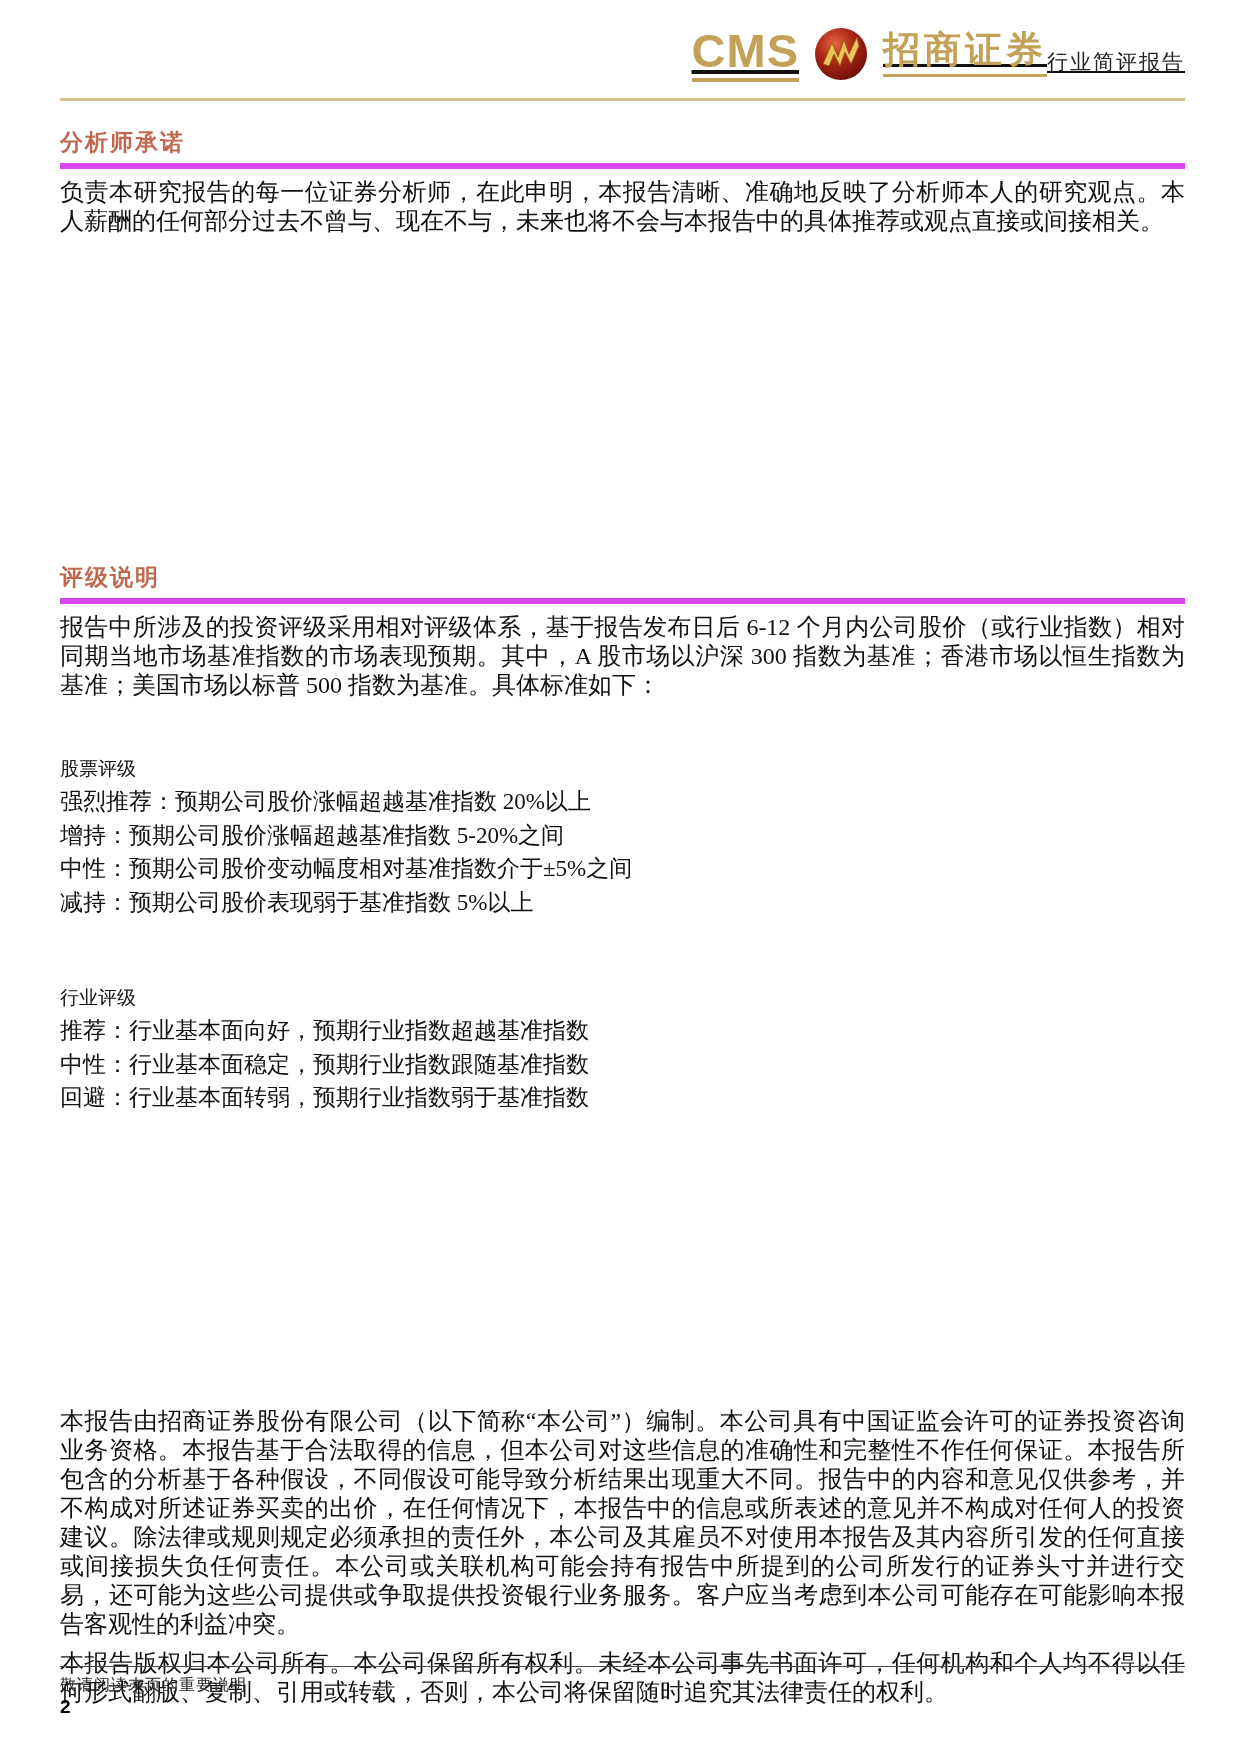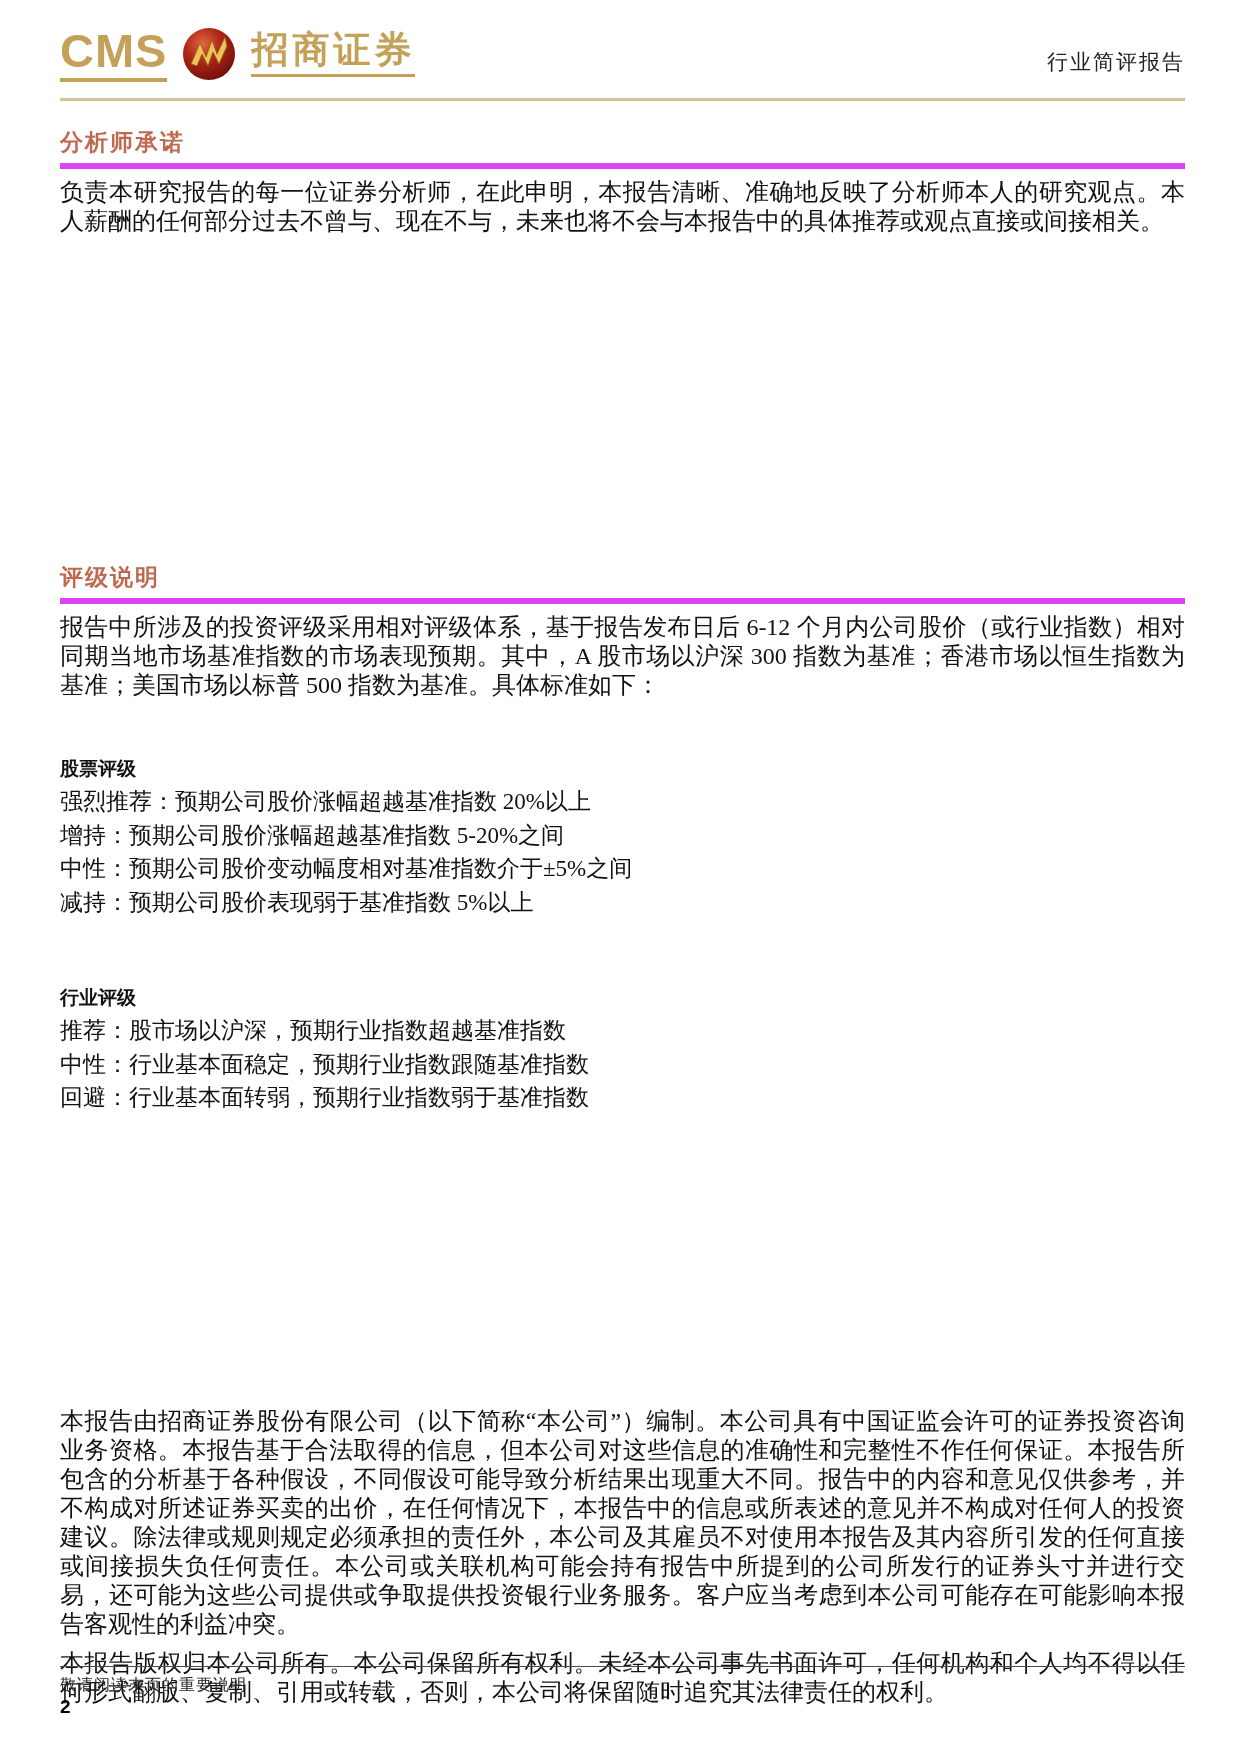--- a/index.html
+++ b/index.html
@@ -13,23 +13,24 @@
   .page {
     position: relative;
     width: 1241px; height: 1754px;
     padding: 0 56px 0 60px;
     overflow: hidden;
   }
 
   
   .header {
     display: flex;
-    justify-content: space-between;
+    justify-content: flex-end;
     align-items: flex-end;
     padding-top: 26px;
+    text-decoration: underline;
   }
   .logo-group { display: flex; align-items: center; gap: 10px; }
   .logo-cms {
     font-family: "Liberation Sans", "DejaVu Sans", sans-serif;
     font-size: 47px; font-weight: bold; color: #c3a159;
     line-height: 1; letter-spacing: 1px;
     border-bottom: 4px solid #c3a159; padding-bottom: 4px;
   }
   .logo-badge { width: 56px; height: 56px; margin: 0 4px; }
   .logo-brand {
@@ -59,21 +60,21 @@
 
   .body-text {
     font-size: 24px;
     line-height: 29px;
     text-align: justify;
     color: #111111;
     margin-top: 9px;
   }
   .sub-heading {
     font-size: 19px;
-    font-weight: bold;
+    font-weight: normal;
     line-height: 33px;
   }
   .sub-stock { margin-top: 52px; }
   .sub-industry { margin-top: 62px; }
   .rating-item {
     font-size: 23px;
     line-height: 33.5px;
   }
   .para2 { margin-top: 10px; }
 
@@ -130,21 +131,21 @@
     <div class="sec-title">评级说明</div>
     <p class="body-text">报告中所涉及的投资评级采用相对评级体系，基于报告发布日后 6-12 个月内公司股价（或行业指数）相对同期当地市场基准指数的市场表现预期。其中，A 股市场以沪深 300 指数为基准；香港市场以恒生指数为基准；美国市场以标普 500 指数为基准。具体标准如下：</p>
 
     <div class="sub-heading sub-stock">股票评级</div>
     <div class="rating-item">强烈推荐：预期公司股价涨幅超越基准指数 20%以上</div>
     <div class="rating-item">增持：预期公司股价涨幅超越基准指数 5-20%之间</div>
     <div class="rating-item">中性：预期公司股价变动幅度相对基准指数介于±5%之间</div>
     <div class="rating-item">减持：预期公司股价表现弱于基准指数 5%以上</div>
 
     <div class="sub-heading sub-industry">行业评级</div>
-    <div class="rating-item">推荐：股市场以沪深，预期行业指数超越基准指数</div>
+    <div class="rating-item">推荐：行业基本面向好，预期行业指数超越基准指数</div>
     <div class="rating-item">中性：行业基本面稳定，预期行业指数跟随基准指数</div>
     <div class="rating-item">回避：行业基本面转弱，预期行业指数弱于基准指数</div>
   </div>
 
   <div class="sec-disclaimer">
     <p class="body-text">本报告由招商证券股份有限公司（以下简称“本公司”）编制。本公司具有中国证监会许可的证券投资咨询业务资格。本报告基于合法取得的信息，但本公司对这些信息的准确性和完整性不作任何保证。本报告所包含的分析基于各种假设，不同假设可能导致分析结果出现重大不同。报告中的内容和意见仅供参考，并不构成对所述证券买卖的出价，在任何情况下，本报告中的信息或所表述的意见并不构成对任何人的投资建议。除法律或规则规定必须承担的责任外，本公司及其雇员不对使用本报告及其内容所引发的任何直接或间接损失负任何责任。本公司或关联机构可能会持有报告中所提到的公司所发行的证券头寸并进行交易，还可能为这些公司提供或争取提供投资银行业务服务。客户应当考虑到本公司可能存在可能影响本报告客观性的利益冲突。</p>
     <p class="body-text para2">本报告版权归本公司所有。本公司保留所有权利。未经本公司事先书面许可，任何机构和个人均不得以任何形式翻版、复制、引用或转载，否则，本公司将保留随时追究其法律责任的权利。</p>
   </div>
 
   <div class="footer">

